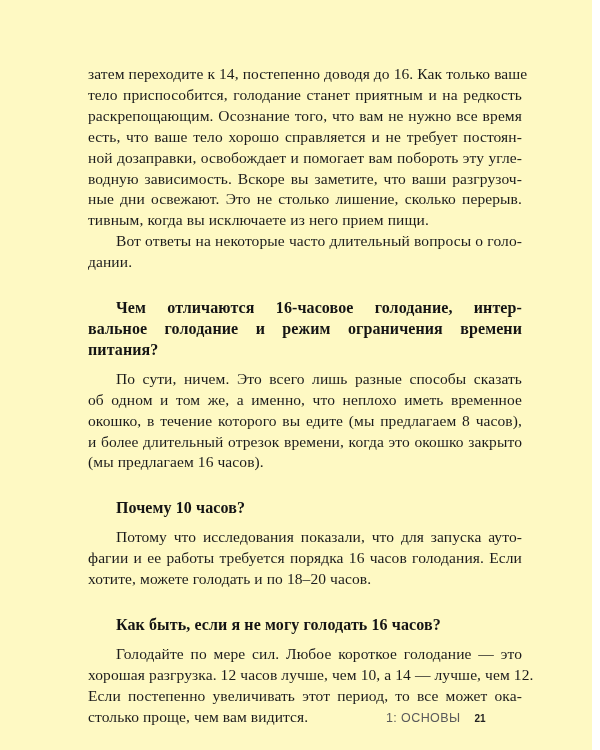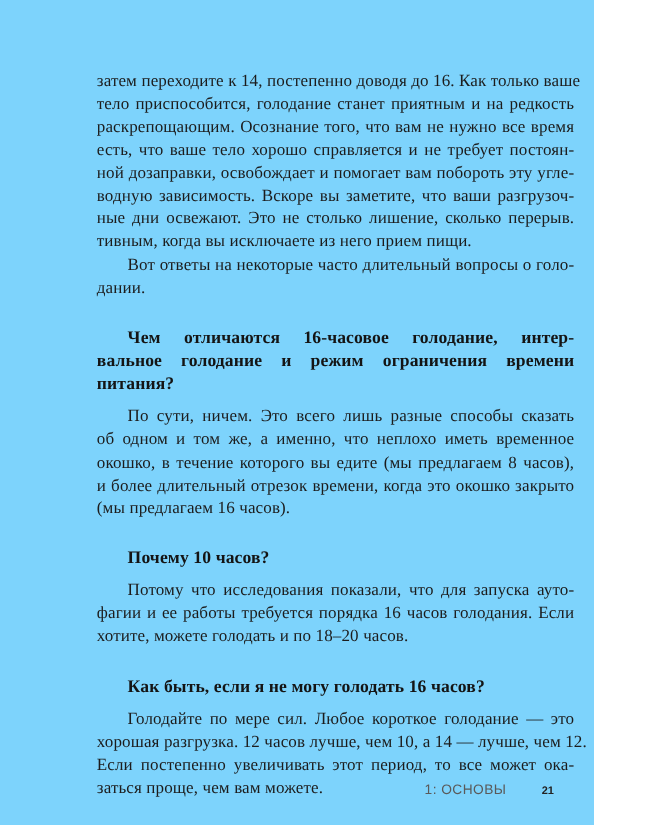--- a/index.html
+++ b/index.html
@@ -5,23 +5,23 @@
   html, body {
     margin: 0;
     padding: 0;
     width: 600px;
     height: 750px;
     background: #ffffff;
     overflow: hidden;
   }
   .page {
     position: relative;
-    width: 540px;
+    width: 592px;
     height: 750px;
-    background: #7dd3fc;
+    background: #fef9c3;
     font-family: "Liberation Serif", "DejaVu Serif", serif;
   }
   .content {
     position: absolute;
     left: 88px;
     top: 64px;
     width: 434px;
   }
   .block { margin: 0; }
   .block.heading {
@@ -47,21 +47,21 @@
   }
   .line.indent {
     text-indent: 28px;
   }
   .footer {
     position: absolute;
     top: 711px;
     left: 386px;
     display: flex;
     align-items: baseline;
-    gap: 32px;
+    gap: 14px;
     font-family: "Liberation Sans", "DejaVu Sans", sans-serif;
   }
   .footer .chapter {
     font-size: 12.5px;
     color: #5a5a5a;
     letter-spacing: 0.4px;
   }
   .footer .pagenum {
     font-size: 10px;
     font-weight: bold;
@@ -108,20 +108,20 @@
         <div class="line">фагии и ее работы требуется порядка 16 часов голодания. Если</div>
         <div class="line last">хотите, можете голодать и по 18–20 часов.</div>
       </div>
       <div class="block heading">
         <div class="line last indent">Как быть, если я не могу голодать 16 часов?</div>
       </div>
       <div class="block paragraph">
         <div class="line indent">Голодайте по мере сил. Любое короткое голодание — это</div>
         <div class="line">хорошая разгрузка. 12 часов лучше, чем 10, а 14 — лучше, чем 12.</div>
         <div class="line">Если постепенно увеличивать этот период, то все может ока-</div>
-        <div class="line last">заться проще, чем вам можете.</div>
+        <div class="line last">столько проще, чем вам видится.</div>
       </div>
     </div>
   <div class="footer">
     <span class="chapter">1: ОСНОВЫ</span>
     <span class="pagenum">21</span>
   </div>
 </div>
 
 </body></html>

